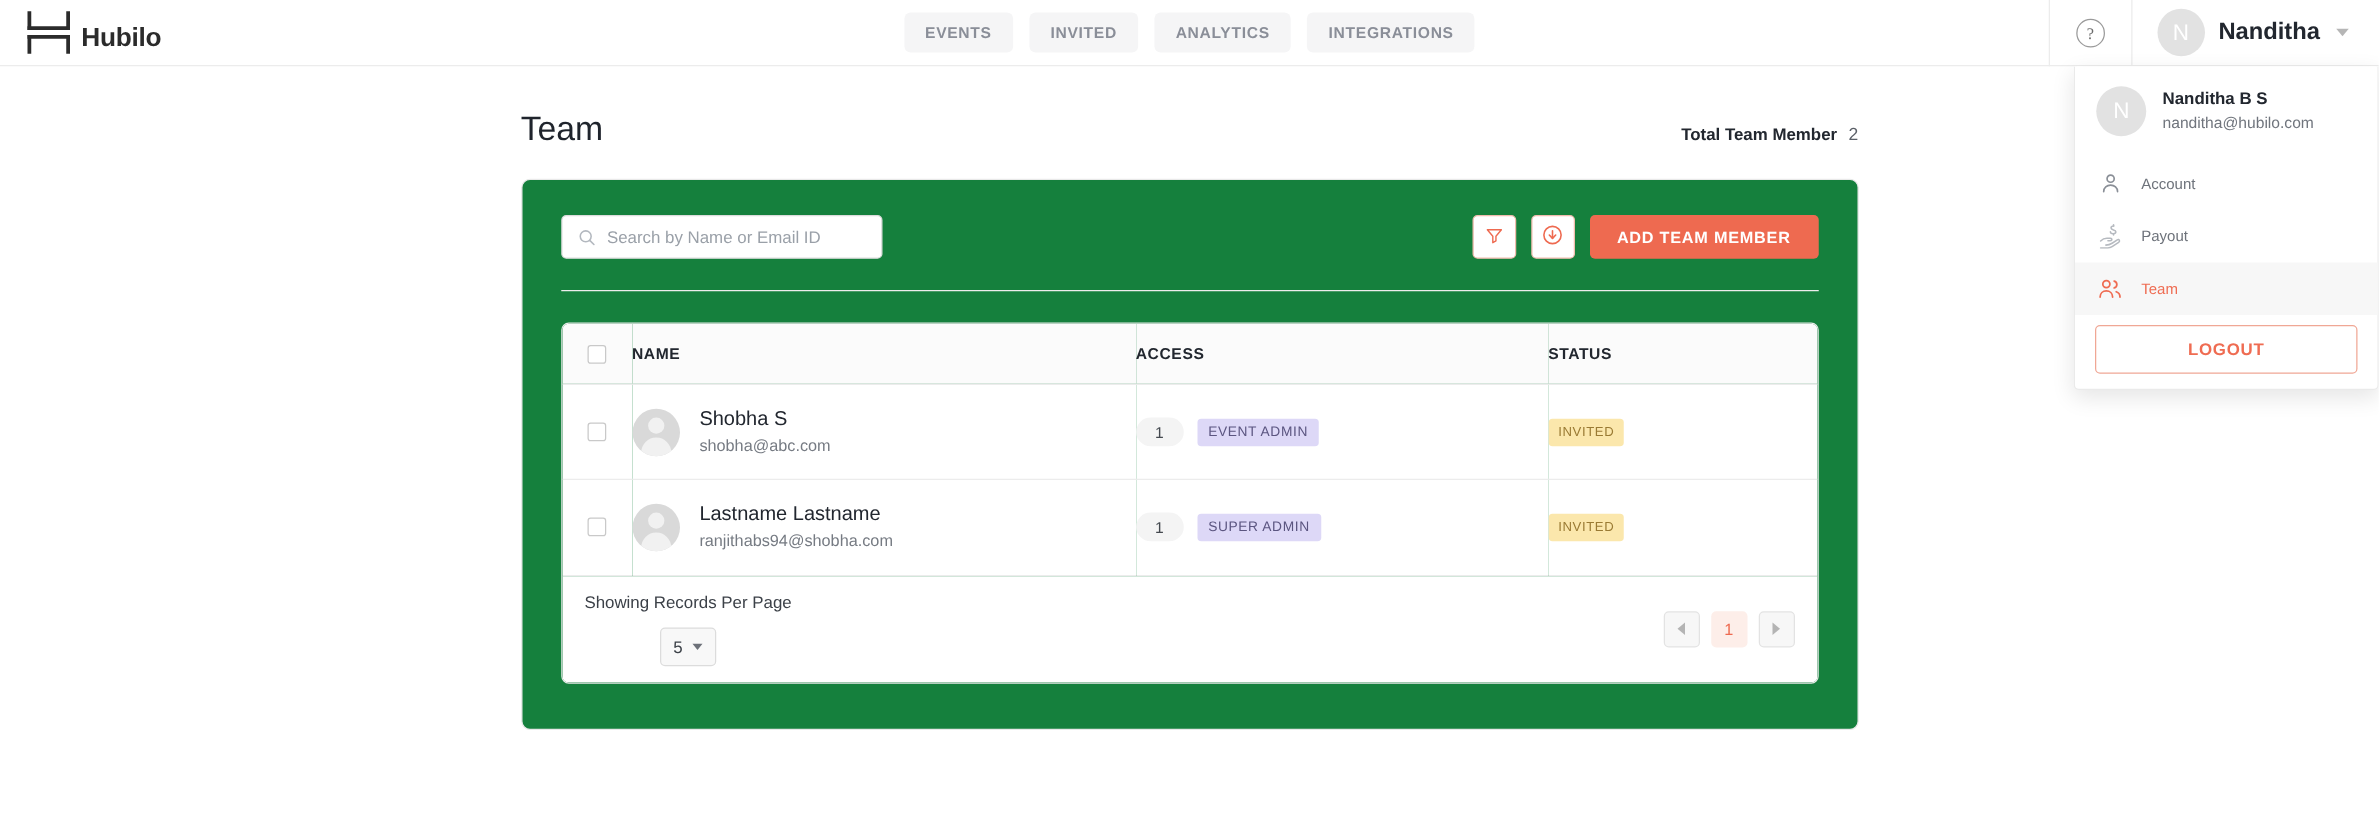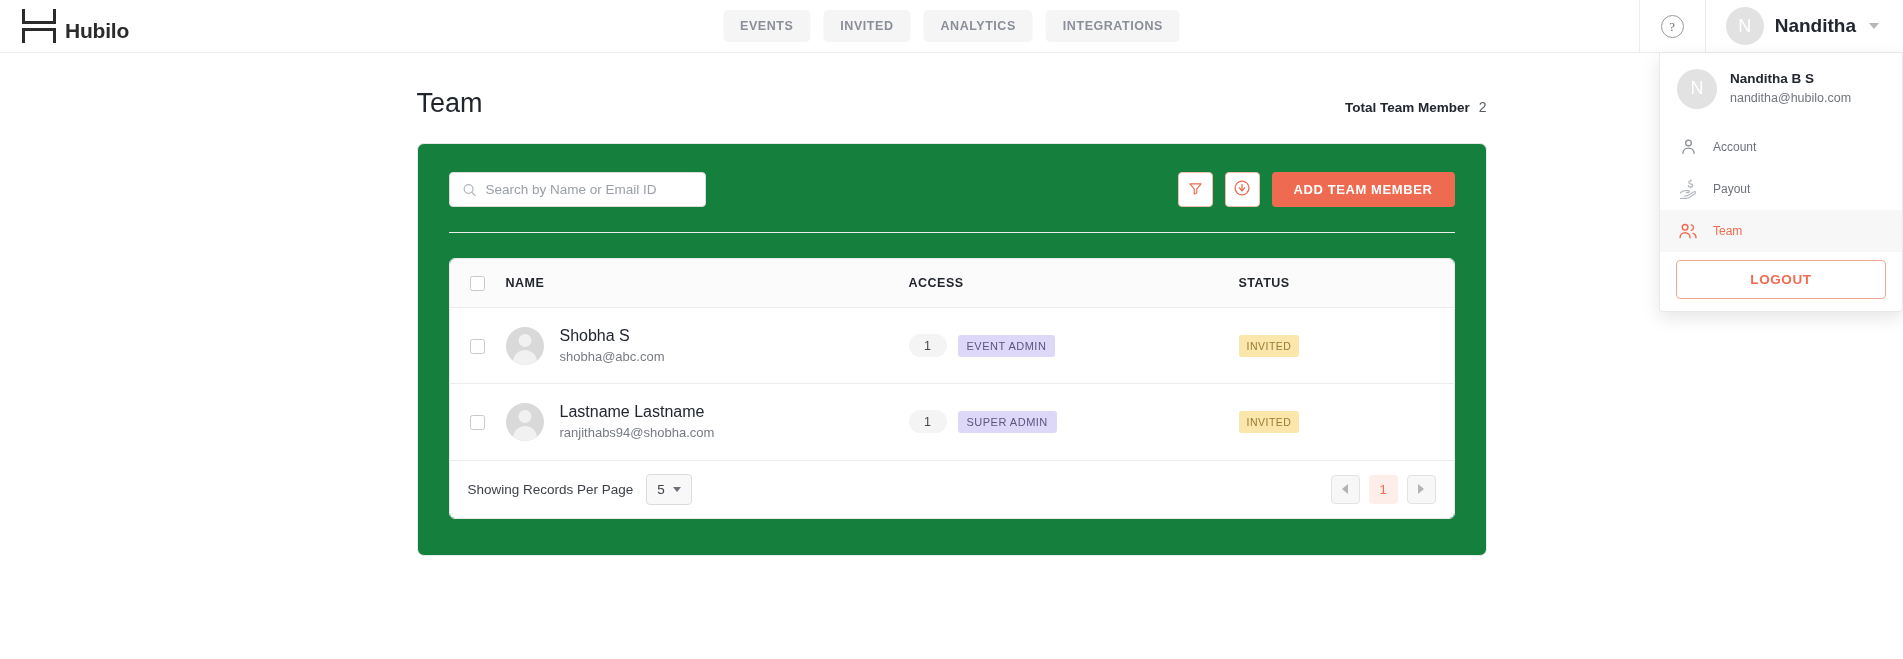--- a/index.html
+++ b/index.html
@@ -419,20 +419,21 @@
   .table-foot {
     display: flex;
     align-items: center;
     padding: 13px 18px;
     background: #fff;
   }
   .foot-left {
     display: flex;
     align-items: center;
     gap: 13px;
+    flex-direction: column;
   }
   .foot-label {
     font-size: 13.5px;
     color: #3c4148;
   }
   .per-page {
     display: flex;
     align-items: center;
     gap: 8px;
     border: 1px solid #dcdcdc;

